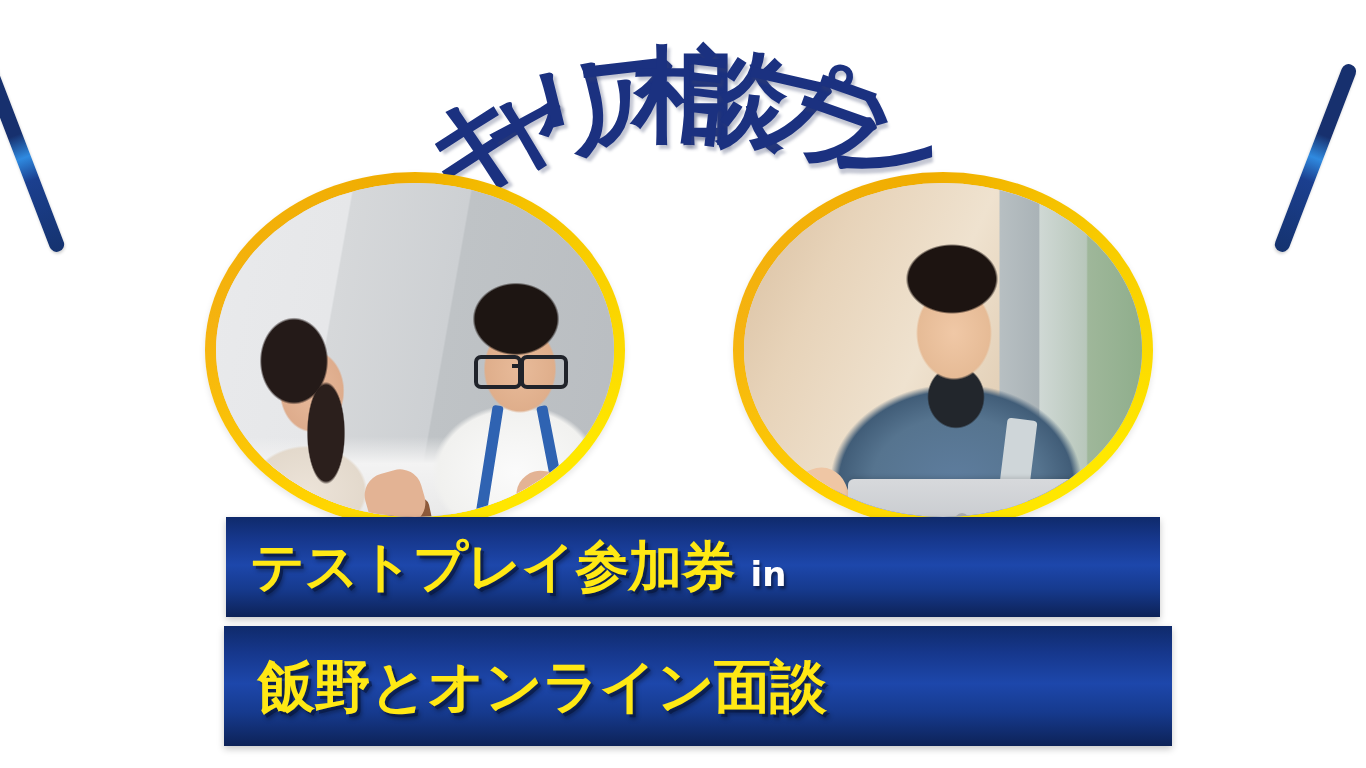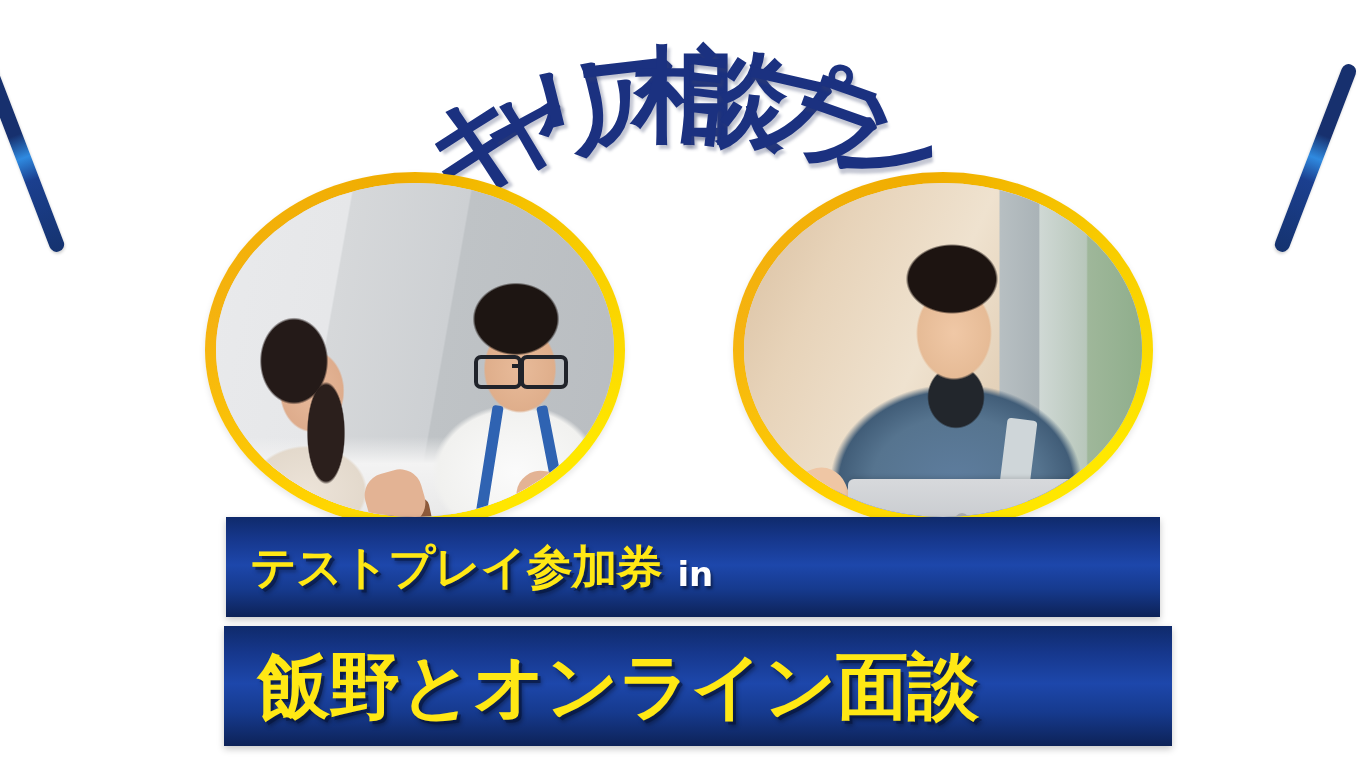--- a/index.html
+++ b/index.html
@@ -192,22 +192,22 @@
     font-family:"DejaVu Sans","Liberation Sans",sans-serif;
     font-weight:bold;
     color:#ffe814;
     white-space:pre;
     line-height:1;
     text-shadow:
       3px 3px 0 rgba(6,18,52,.55),
       4px 5px 4px rgba(0,0,0,.35);
     letter-spacing:-1px;
   }
-  .b1-main{font-size:46px;}
-  .b2-main{font-size:72px;}
+  .b1-main{font-size:54px;}
+  .b2-main{font-size:57px;}
 
   .in-block{
     display:flex;align-items:center;margin-left:16px;
   }
   .in-word{
     font-family:"DejaVu Sans","Liberation Sans",sans-serif;
     font-weight:bold;font-size:34px;color:#ffffff;
     text-shadow:2px 3px 3px rgba(0,0,0,.45);
     margin-right:6px;margin-top:14px;
   }

